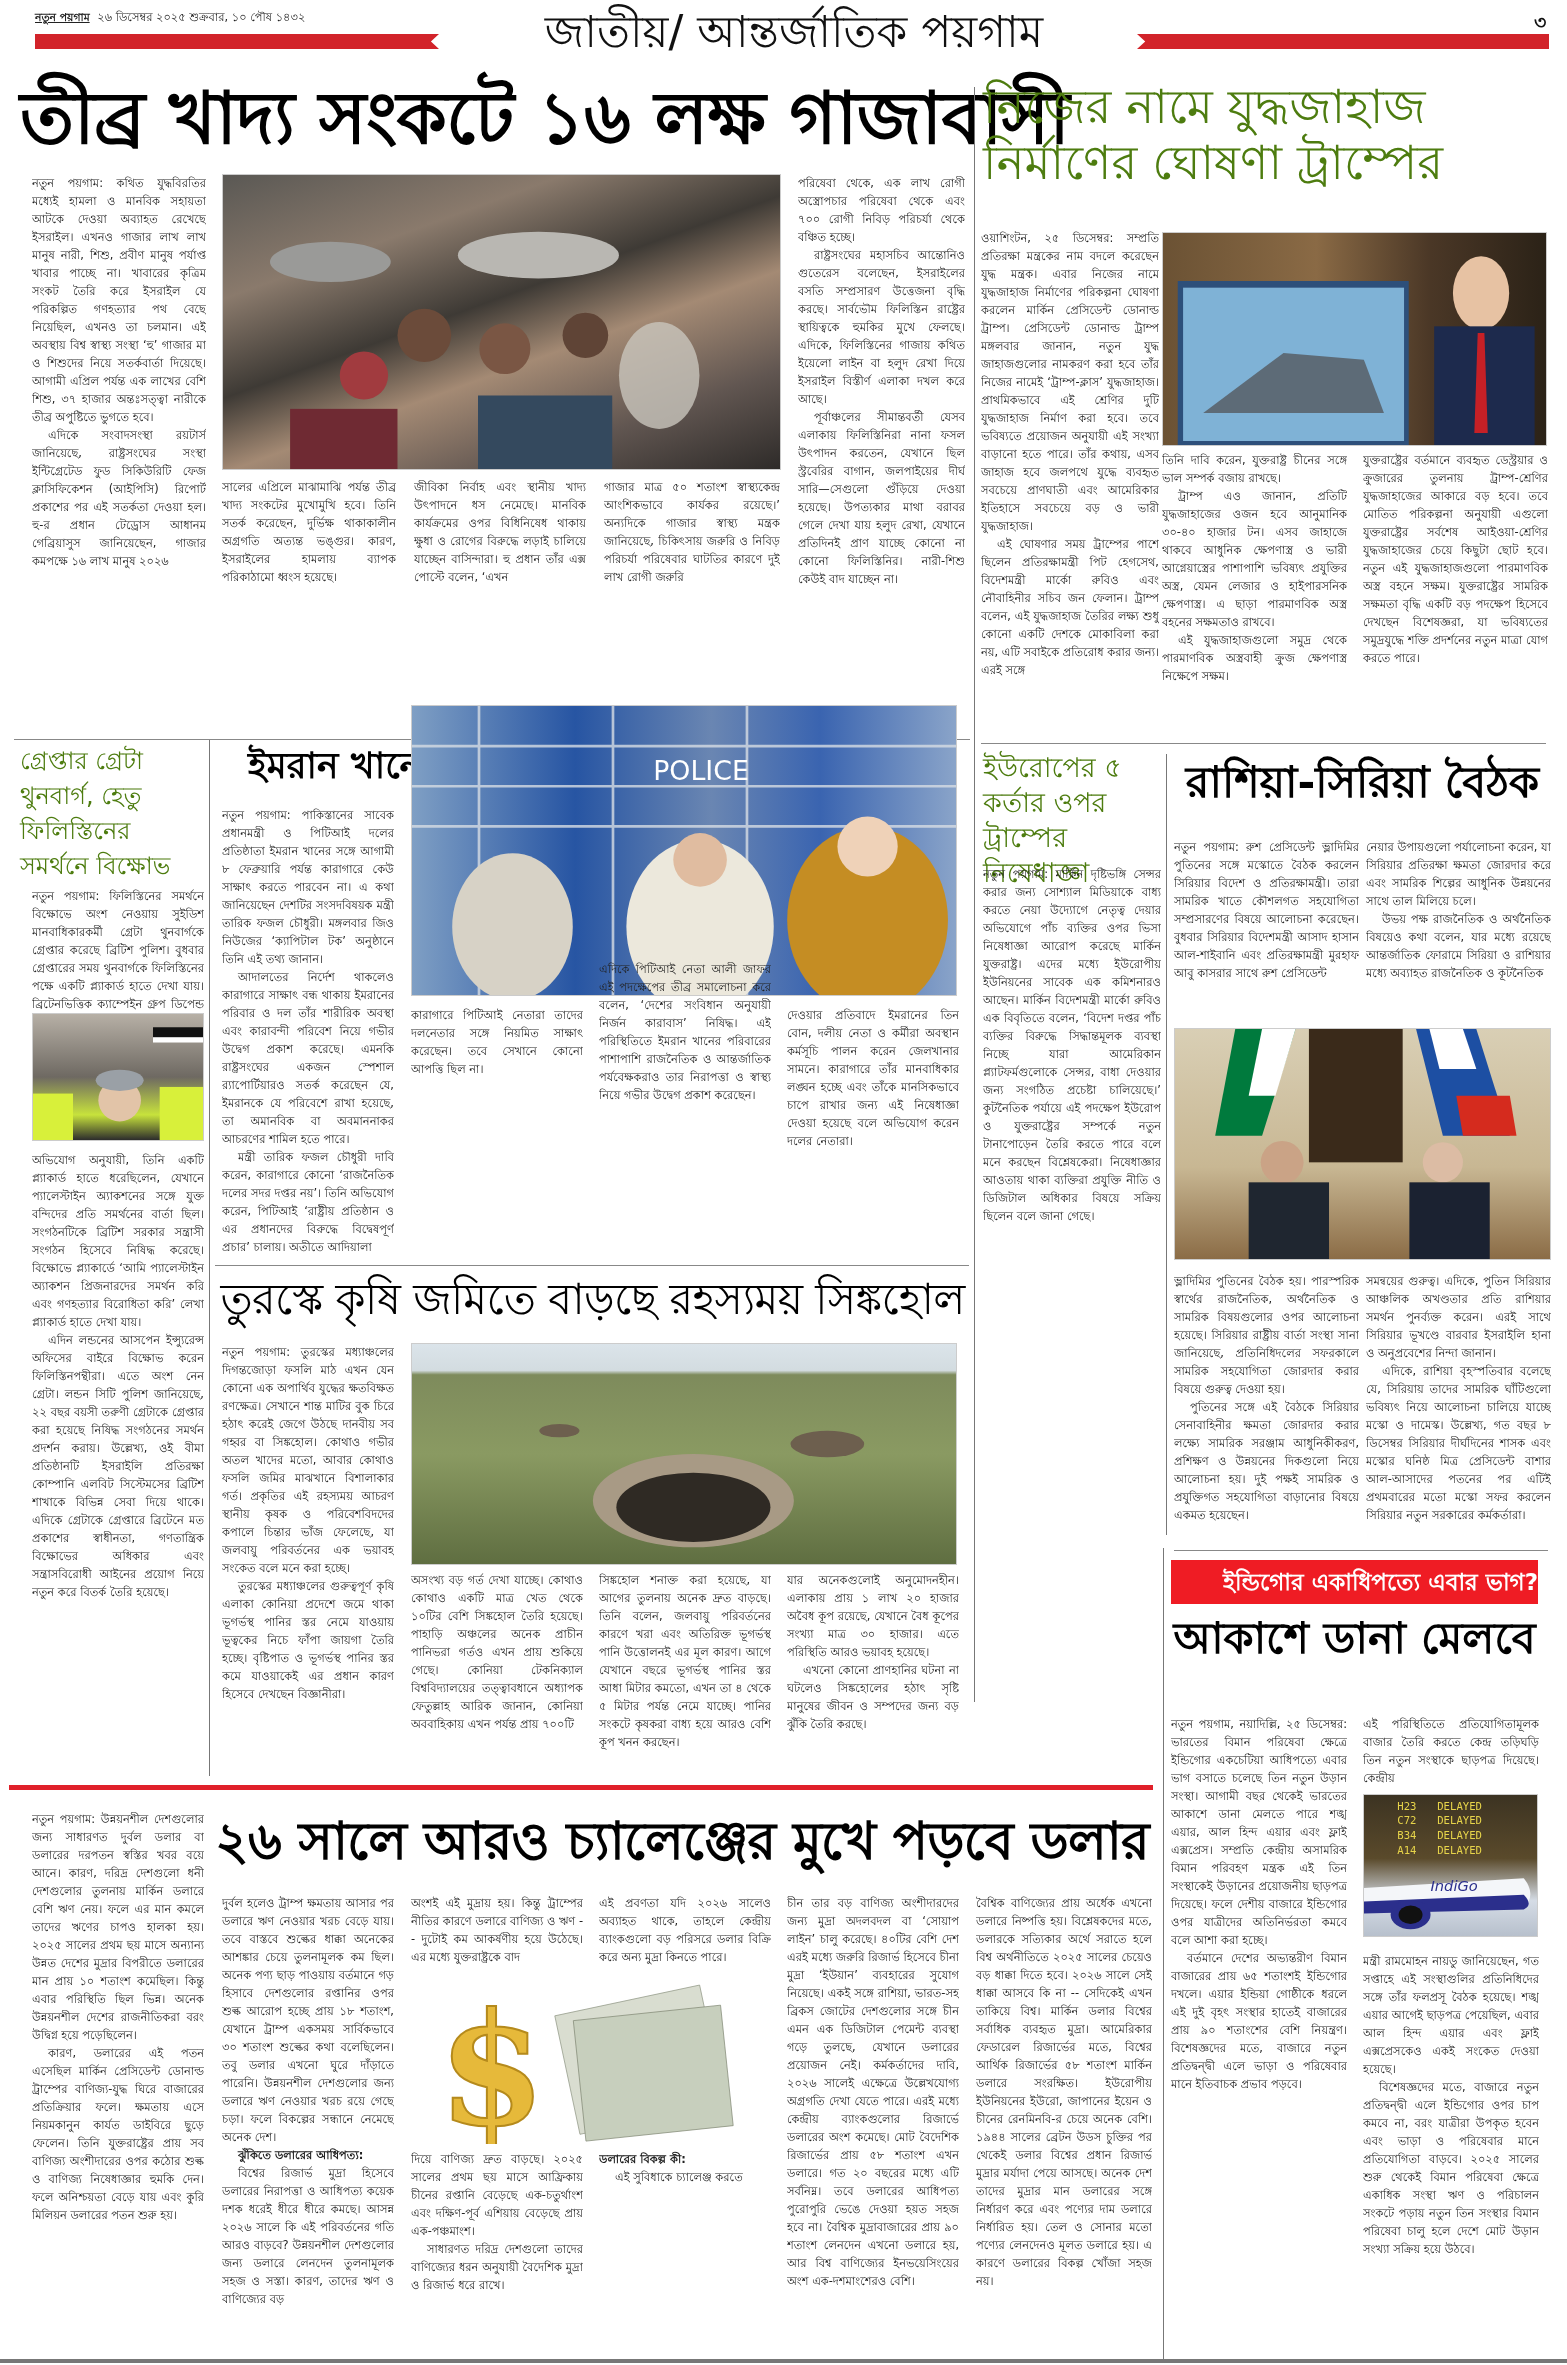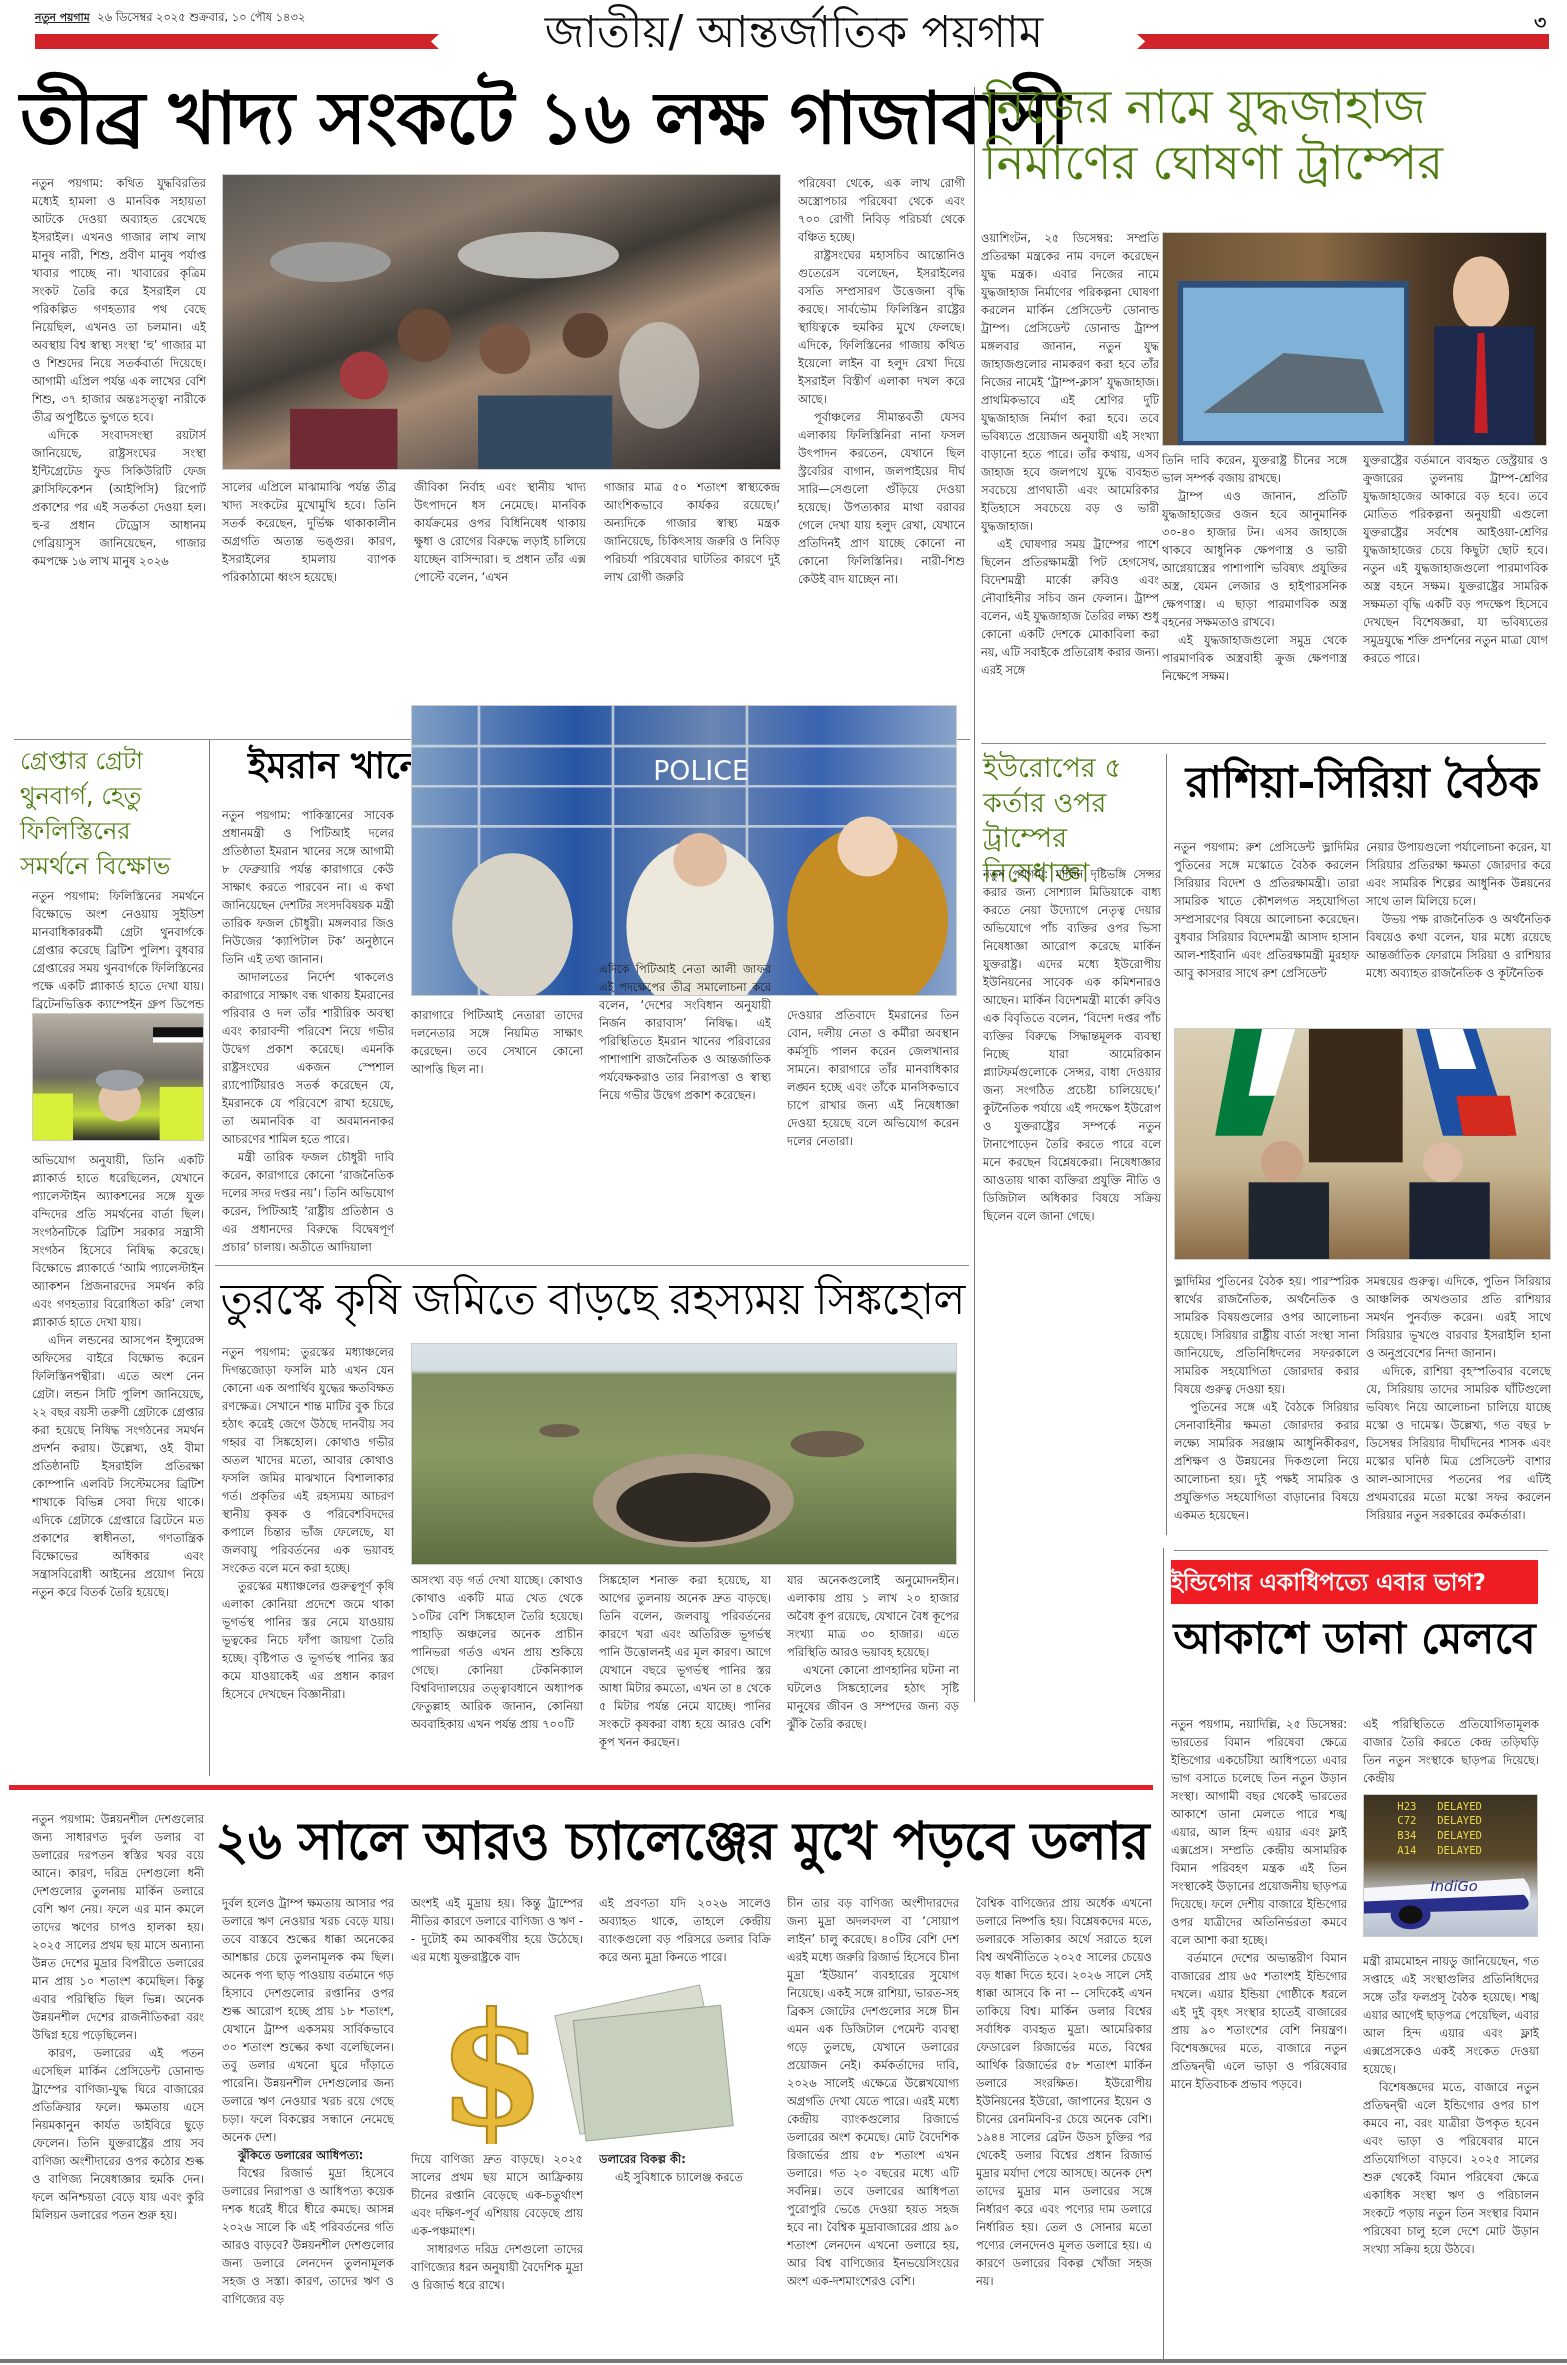--- a/index.html
+++ b/index.html
@@ -11,21 +11,21 @@
 
 .hl{font-weight:bold;line-height:1.05;white-space:nowrap;color:#000}
 .hl-light{font-weight:normal;line-height:1.2;text-align:left;color:#4d7c0f}
 .body{font-size:11.4px;line-height:18px;text-align:justify;color:#222;overflow:hidden}
 .body p{text-indent:0}
 .body p+p{text-indent:16px}
 .vr{width:0.7px;background:#777}
 .hr{height:1.3px;background:#888}
 .img{overflow:hidden;border:0.7px solid #ccc}
 .red-rule{background:#e0202a;height:9.4px}
-.kicker{background:#ef1c24;color:#fff;font-size:25.6px;text-align:left;line-height:55px;font-weight:bold}
+.kicker{background:#ef1c24;color:#fff;font-size:25.6px;text-align:right;line-height:55px;font-weight:bold}
 .subhead{font-weight:bold}
 </style>
 </head>
 <body>
 
 <div class="abs mast-meta">
   <span class="brand">নতুন পয়গাম</span>
   <span>২৬ ডিসেম্বর ২০২৫ শুক্রবার, ১০ পৌষ ১৪৩২</span>
 </div>
 <div class="abs" style="left:35px;top:34px;width:404px;height:15px;background:#d2232a;clip-path:polygon(0 0,100% 0,98% 50%,100% 100%,0 100%)"></div>

